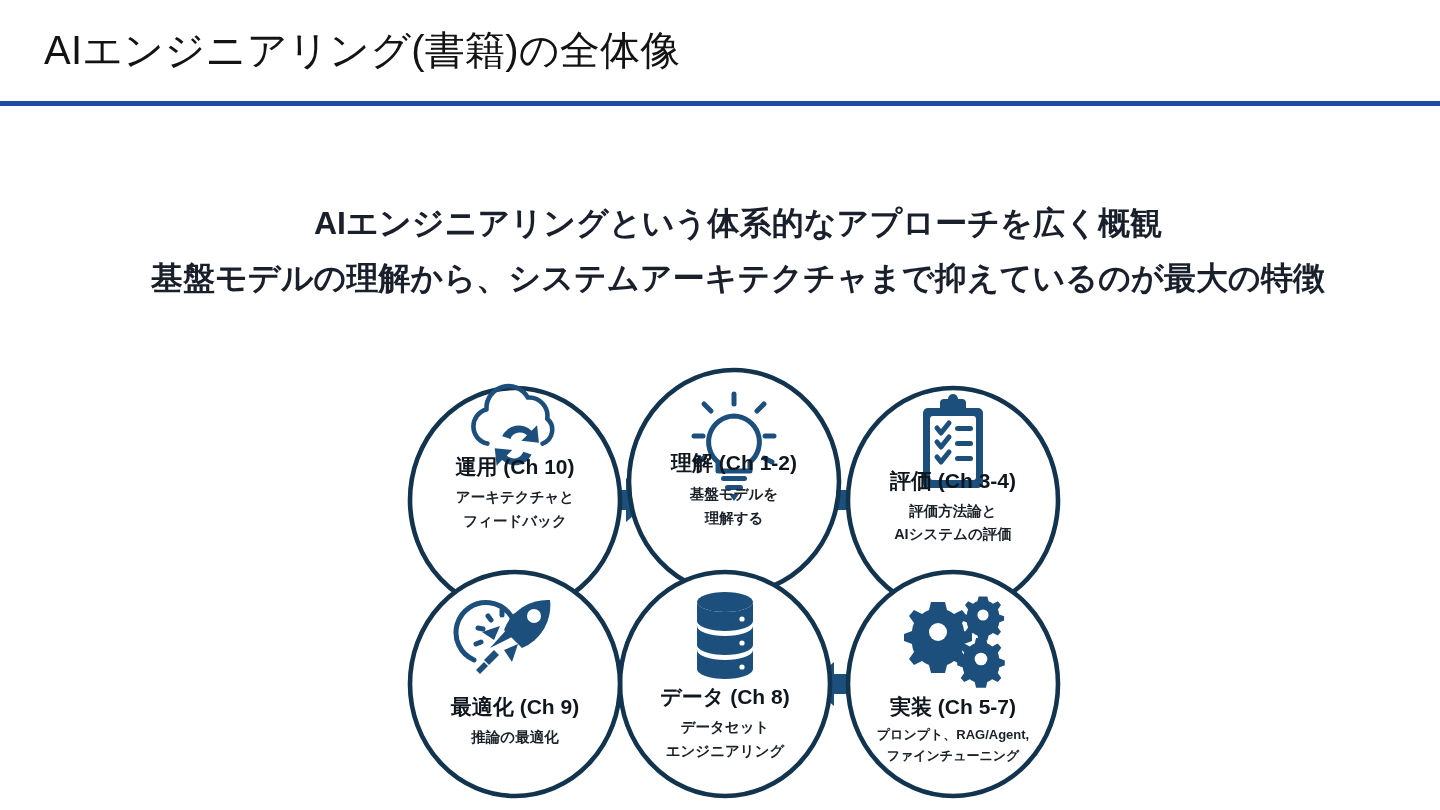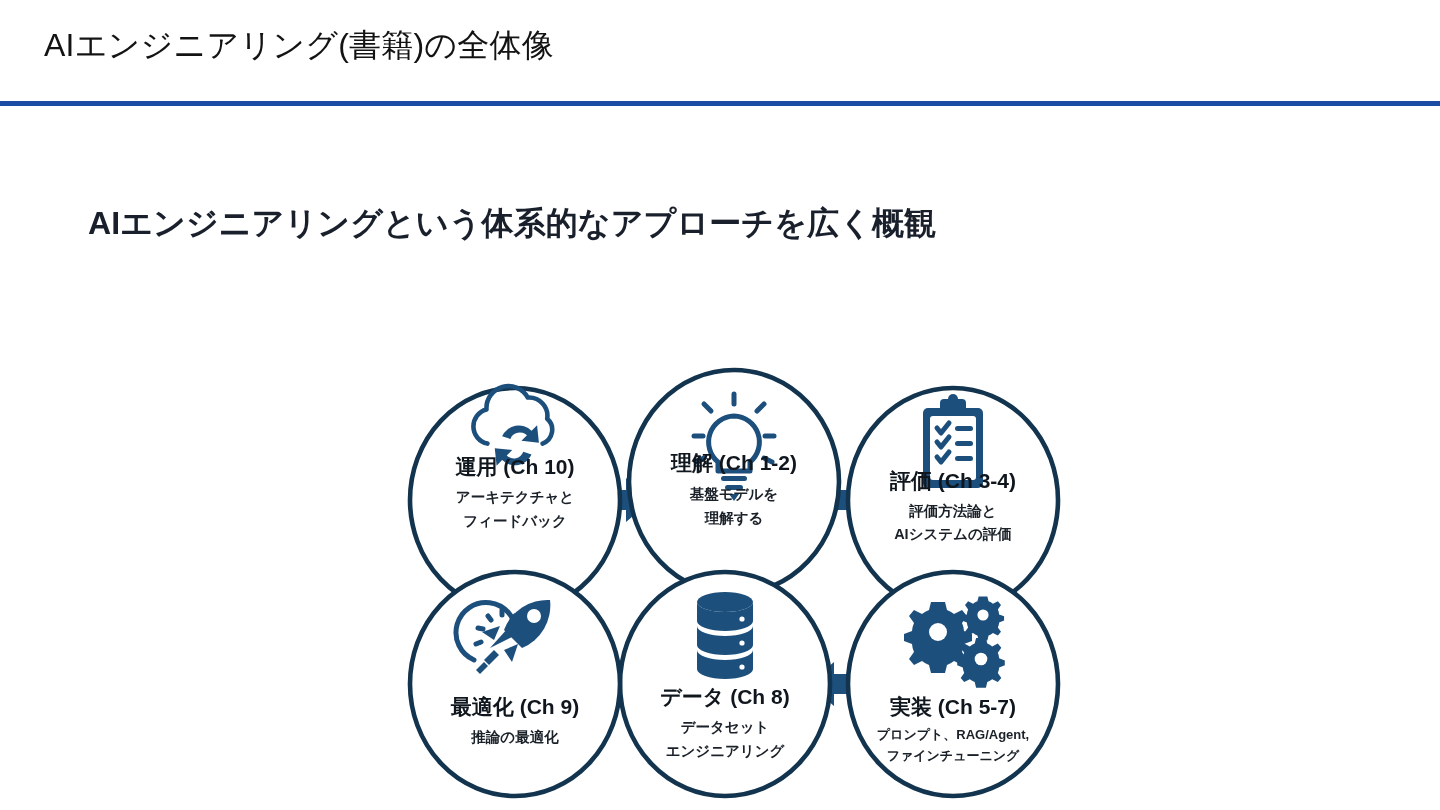--- a/index.html
+++ b/index.html
@@ -13,41 +13,42 @@
     overflow: hidden;
     font-family: "Liberation Sans", "DejaVu Sans", sans-serif;
     position: relative;
   }
 
   
   .slide-title {
     position: absolute;
     left: 44px;
     top: 26px;
-    font-size: 32px;
+    font-size: 40px;
     line-height: 1.2;
     color: #131313;
     letter-spacing: 0.2px;
     white-space: nowrap;
   }
   .title-rule {
     position: absolute;
     left: 0;
     top: 101px;
     width: 1440px;
     height: 5px;
     background: #1b4ba3;
   }
 
   
   .lead-block {
     position: absolute;
     left: 88px;
     top: 196px;
     width: 1300px;
+    text-align: center;
   }
   .lead-line {
     font-size: 32px;
     font-weight: bold;
     color: #19202c;
     line-height: 1.72;
     letter-spacing: 0.1px;
     white-space: nowrap;
   }
 
@@ -97,20 +98,21 @@
   }
 </style>
 </head>
 <body>
 
 <div class="slide-title">AIエンジニアリング(書籍)の全体像</div>
 <div class="title-rule"></div>
 
 <div class="lead-block">
   <div class="lead-line">AIエンジニアリングという体系的なアプローチを広く概観</div>
+  <div class="lead-line">基盤モデルの理解から、システムアーキテクチャまで抑えているのが最大の特徴</div>
 </div>
 
 <div class="diagram">
 <svg width="800" height="488" viewBox="0 0 800 488" xmlns="http://www.w3.org/2000/svg">
 
   <g>
     <path class="arrow" d="M262,168 L296,168 L296,156 L322,178 L296,200 L296,188 L262,188 Z"></path>
   </g>
 
   <g>

